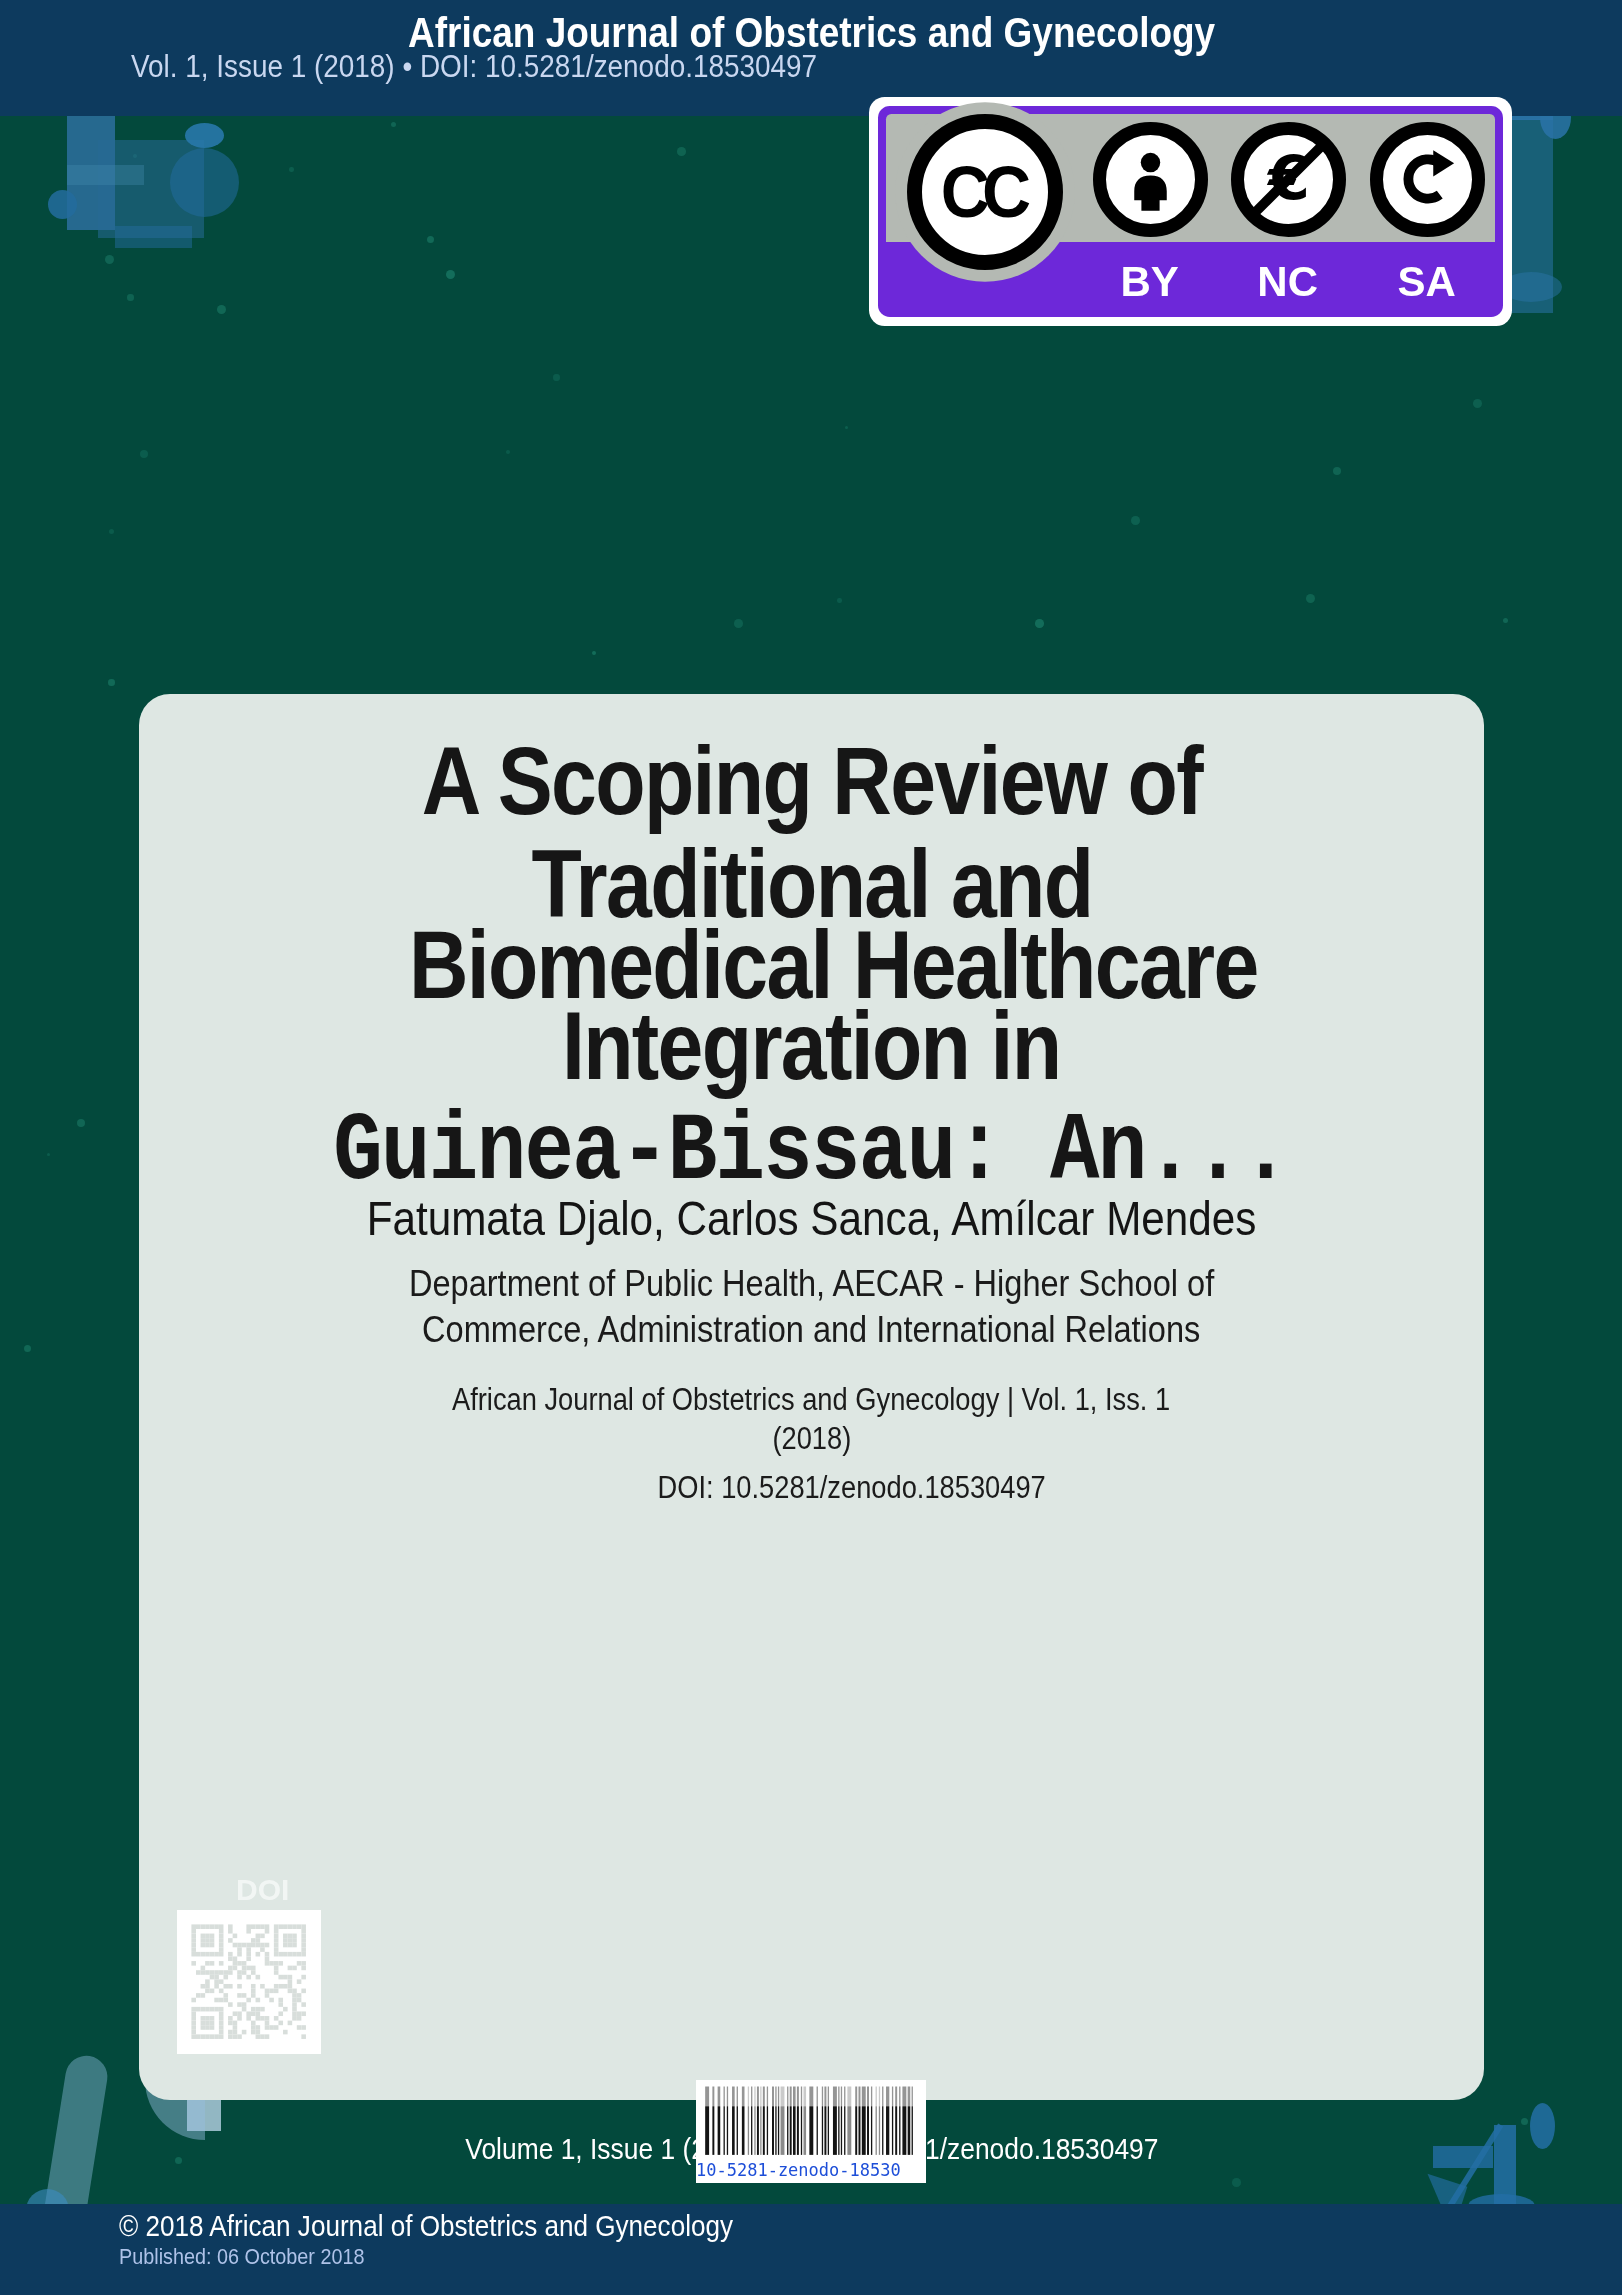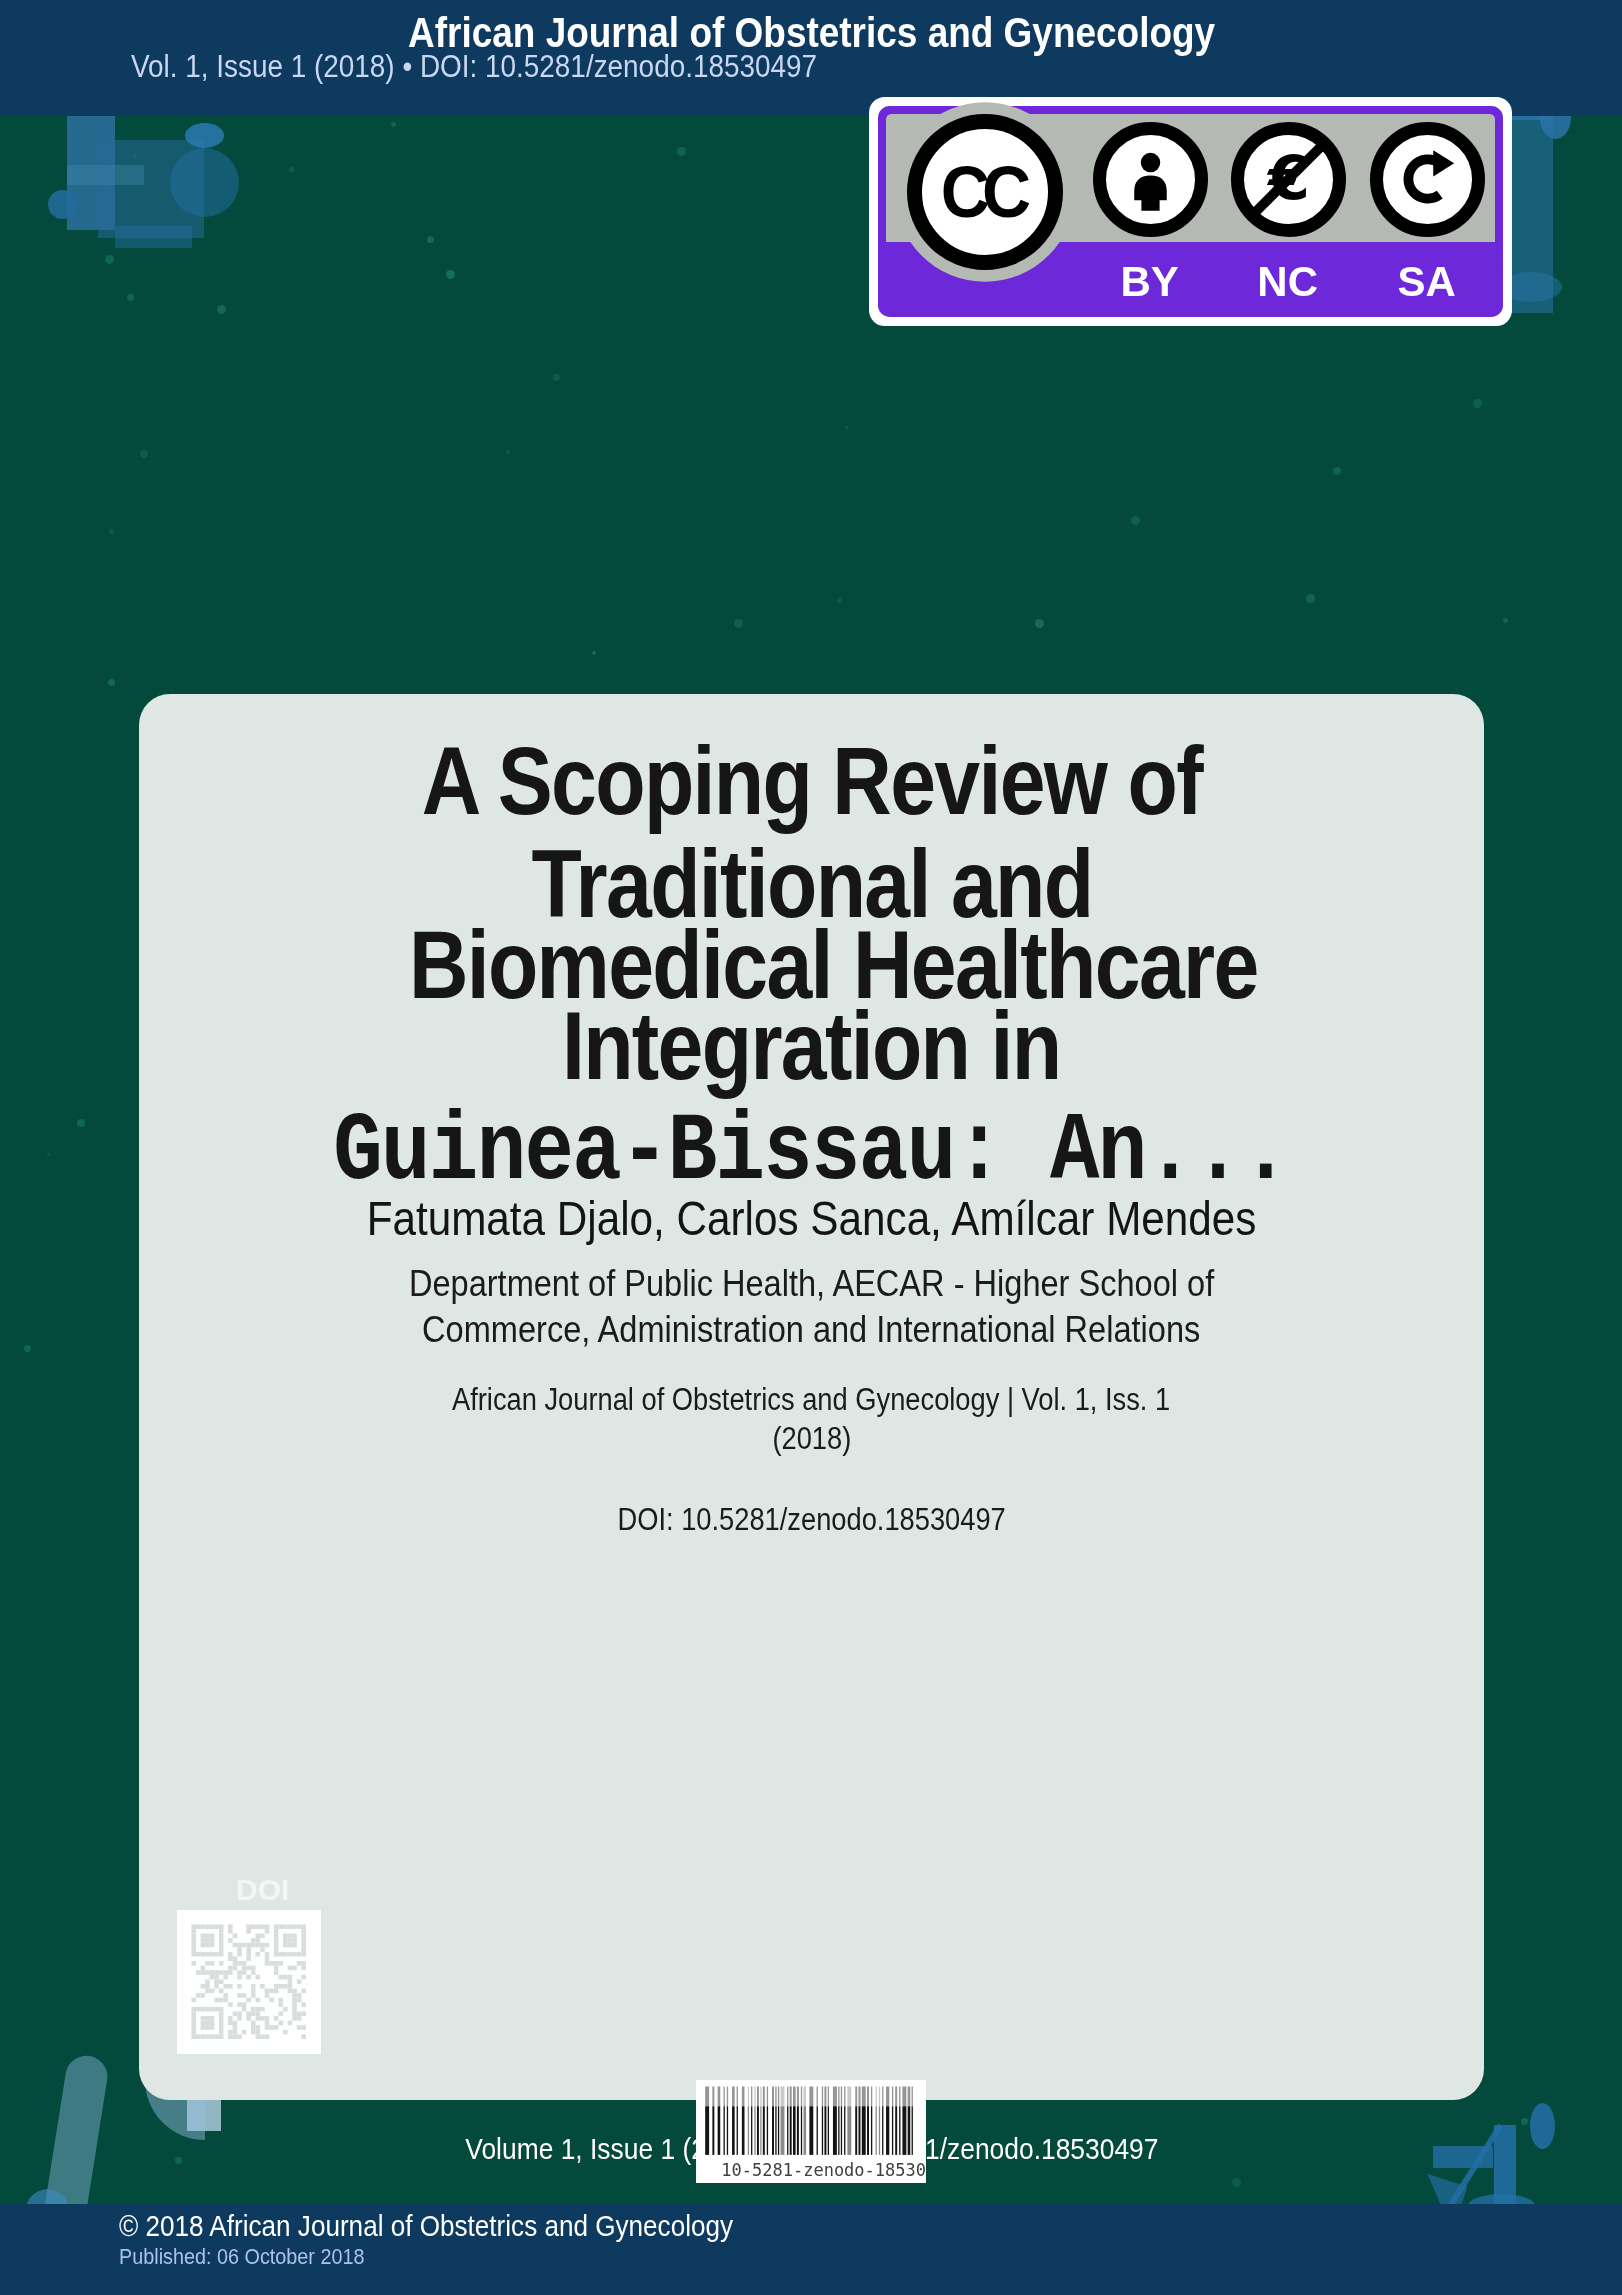--- a/index.html
+++ b/index.html
@@ -68,28 +68,28 @@
   .card{left:139px;top:694px;width:1345px;height:1406px;background:var(--card);border-radius:31px;}
   .card-text{position:absolute;left:0;width:100%;text-align:center;color:var(--ink);}
   .title-block{top:38px;font-weight:bold;}
   .t-solo{font-size:97px;line-height:98px;}
   .t-group{font-size:97px;line-height:81px;margin-top:13px;}
   .t-last{font-size:97px;line-height:98px;margin-top:17px;font-family:Liberation Mono, monospace;}
   .title-block .cxt{display:inline-block;transform:scaleX(.85);transform-origin:center;letter-spacing:-2px;}
   .authors{top:496px;font-size:48px;line-height:58px;color:#141414;}
   .affil{top:567px;font-size:37px;line-height:46px;color:#1b1b1b;}
   .jref{top:686px;font-size:31px;line-height:39px;color:#1b1b1b;}
-  .doi-line{top:807px;font-size:31px;line-height:38px;color:#1b1b1b;}
+  .doi-line{top:775px;font-size:31px;line-height:38px;color:#1b1b1b;padding-left:40px;}
   .doi-watermark{position:absolute;left:97px;top:1179px;font-size:30px;font-weight:bold;color:rgba(255,255,255,.62);}
   .qr-box{position:absolute;left:38px;top:1216px;width:144px;height:144px;background:#ffffff;}
   
   .barcode{left:696px;top:2080px;width:230px;height:103px;background:#ffffff;z-index:6;}
   .barcode-label{
-    position:absolute;left:0;right:0;top:80px;text-align:right;
-    font-family:"DejaVu Sans Mono",monospace;font-size:17px;color:#404040;padding-left:10px;
+    position:absolute;left:0;right:0;top:80px;text-align:left;
+    font-family:"DejaVu Sans Mono",monospace;font-size:17px;color:#1d4ed8;
   }
   
   .footer-volume{left:0;top:2132px;width:1623px;text-align:center;color:#ffffff;font-size:30px;z-index:4;}
   .footer-bar{left:0;top:2204px;width:1623px;height:92px;background:var(--bar);z-index:3;}
   .copyright{left:119px;top:2210px;color:#ffffff;font-size:29px;z-index:5;}
   .published{left:119px;top:2244px;color:#AEC2E8;font-size:22px;z-index:5;}
   .dots-layer{left:0;top:0;width:1623px;height:2295px;}
 </style>
 </head>
 <body>

